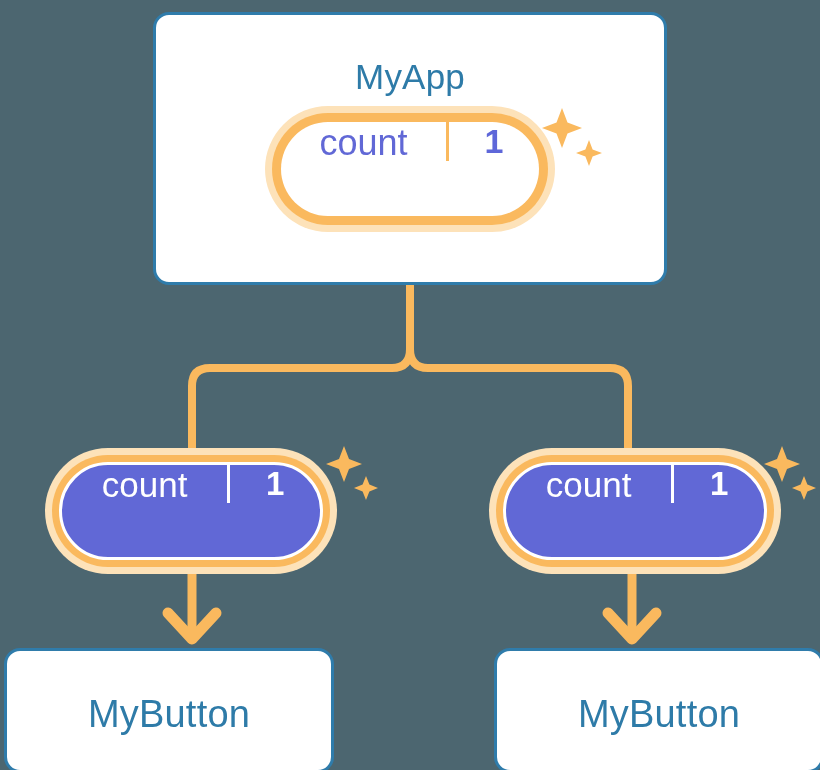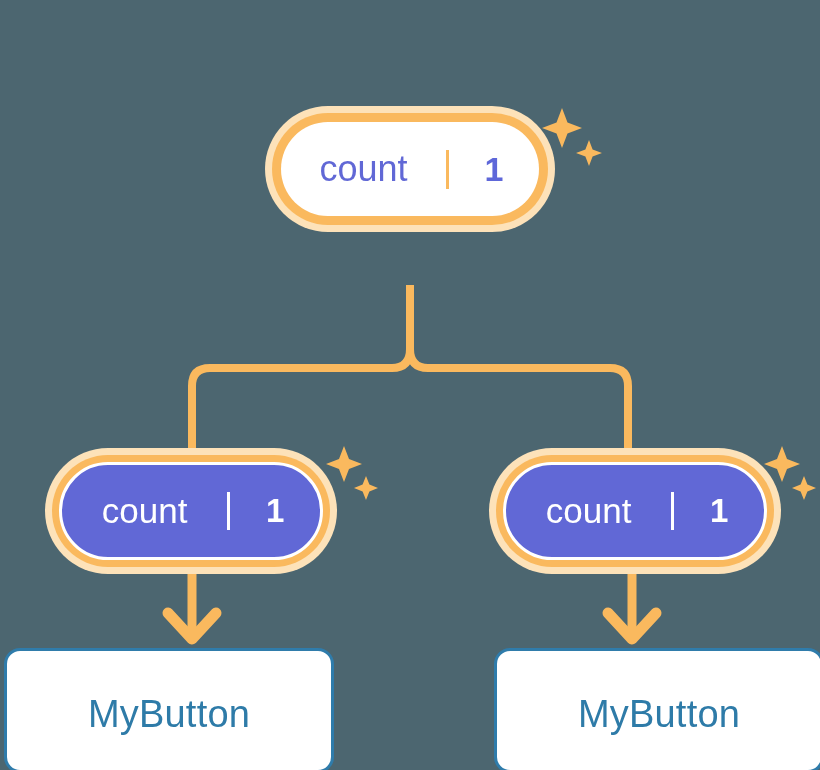--- a/index.html
+++ b/index.html
@@ -91,21 +91,21 @@
     border-radius: 999px;
     background: #fab95e;   
     padding: 9px;
   }
   .pill-inner {
     box-sizing: border-box;
     width: 100%;
     height: 100%;
     border-radius: 999px;
     display: flex;
-    align-items: center;
+    align-items: flex-start;
     overflow: hidden;
   }
   .pill-key, .pill-val {
     display: flex;
     align-items: center;
     justify-content: center;
     white-space: nowrap;
   }
   .pill-key { flex: 0 0 64%; }
   .pill-val { flex: 1 1 auto; font-weight: 700; }
@@ -172,20 +172,23 @@
 
     <path d="M 410 349 Q 410 368 428 368 L 610 368 Q 628 368 628 386 L 628 450" fill="none" stroke="#fab95e" stroke-width="8" stroke-linecap="butt"></path>
 
     <path d="M 192 572 L 192 640" fill="none" stroke="#fab95e" stroke-width="9"></path>
     <path d="M 168 613 L 192 639 L 216 613" fill="none" stroke="#fab95e" stroke-width="11" stroke-linecap="round" stroke-linejoin="round"></path>
 
     <path d="M 632 572 L 632 640" fill="none" stroke="#fab95e" stroke-width="9"></path>
     <path d="M 608 613 L 632 639 L 656 613" fill="none" stroke="#fab95e" stroke-width="11" stroke-linecap="round" stroke-linejoin="round"></path>
   </svg>
 
+  <div class="card" id="app-card">
+    <div class="card-title">MyApp</div>
+  </div>
 
   <div class="pill-wrap" id="app-pill">
     <div class="pill-ring">
       <div class="pill-inner">
         <div class="pill-key">count</div>
         <div class="pill-val">1</div>
       </div>
     </div>
   </div>
 

